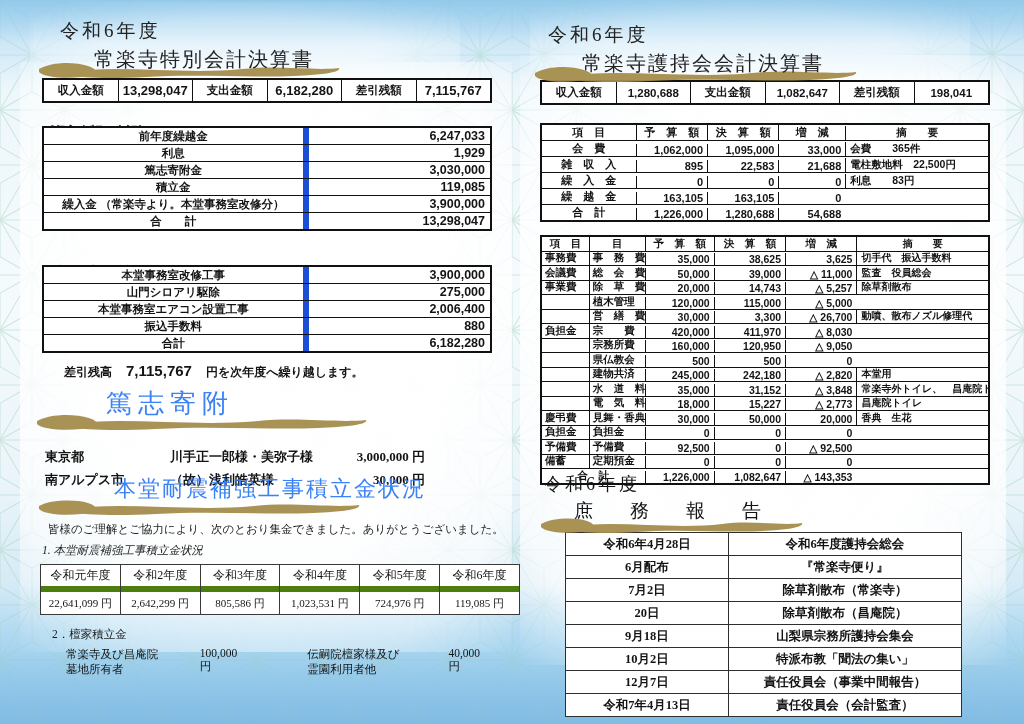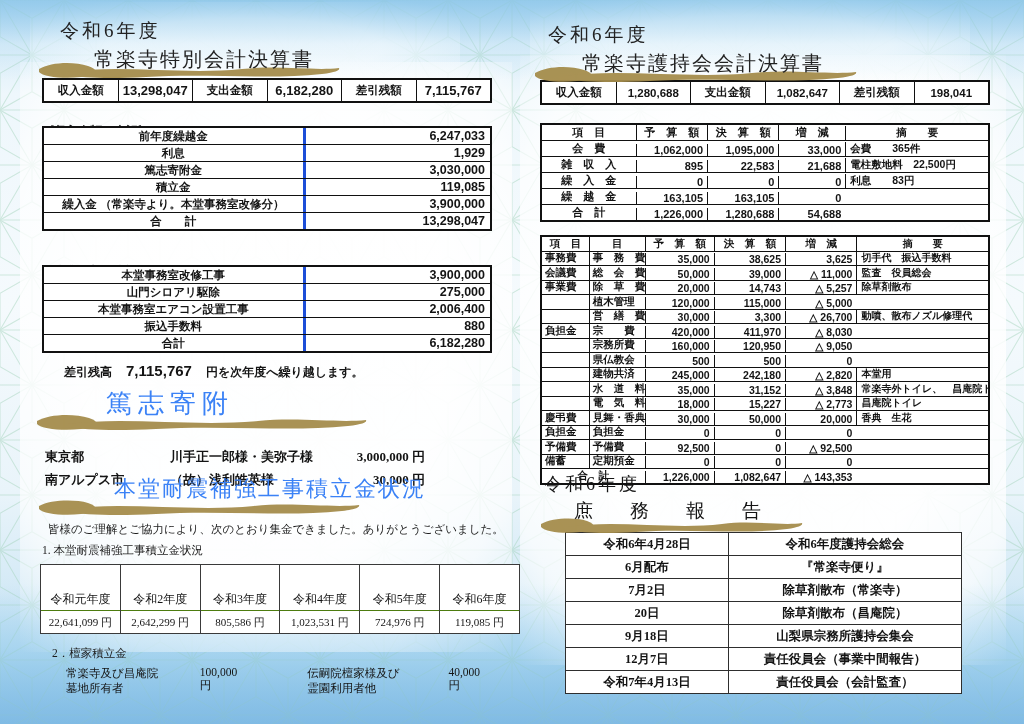--- a/index.html
+++ b/index.html
@@ -45,21 +45,21 @@
 
   .heading-row{display:flex;justify-content:space-between;align-items:flex-end;font-weight:bold;}
   .heading-row .h{font-size:12px;margin-top:13px;}
   .heading-row .u{font-size:10.5px;}
 
   
   .kv-table{border:2px solid #111;background:#fff;}
   .kv-row{display:flex;height:16px;border-bottom:1px solid #111;}
   .kv-row:last-child{border-bottom:none;}
   .kv-label{width:58%;display:flex;align-items:center;justify-content:center;
-    font-size:11.5px;font-weight:bold;border-right:3px solid #1d4ed8;white-space:nowrap;}
+    font-size:11.5px;font-weight:bold;border-right:6px solid #1d4ed8;white-space:nowrap;}
   .kv-value{flex:1;display:flex;align-items:center;justify-content:flex-end;
     padding-right:5px;font-size:12.5px;font-weight:bold;}
 
   .carry{font-size:12px;font-weight:bold;display:flex;align-items:baseline;gap:14px;padding-left:22px;}
   .carry .amt{font-size:15px;}
 
   .sec-title{font-family:Liberation Sans, sans-serif;color:#3b82f6;position:relative;z-index:2;}
 
   .don-row{display:flex;font-family:"Liberation Serif","DejaVu Serif",serif;
     font-weight:bold;font-size:13px;height:23px;align-items:center;}
@@ -67,21 +67,21 @@
   .don-name{width:165px;}
   .don-amt{width:90px;text-align:right;}
 
   .serif-note{font-family:"Liberation Serif","DejaVu Serif",serif;font-size:11.5px;color:#1c1c1c;}
 
   .years-table{display:flex;border:1.5px solid #3a3a3a;background:#fff;
     font-family:"Liberation Serif","DejaVu Serif",serif;}
   .y-col{flex:1;border-right:1px solid #3a3a3a;}
   .y-col:last-child{border-right:none;}
   .y-year{height:21px;display:flex;align-items:center;justify-content:center;
-    font-size:12px;border-bottom:1px solid #4d7c0f;margin-top:24px;}
+    font-size:12px;border-bottom:6px solid #4d7c0f;}
   .y-amt{height:22px;display:flex;align-items:center;justify-content:center;font-size:11px;}
 
   .danka-line{display:flex;font-family:"Liberation Serif","DejaVu Serif",serif;font-size:11.5px;gap:16px;}
   .danka-line .dl{padding-left:14px;}
   .danka-line .da{padding-left:22px;}
 
   
   .grid-table{border:2px solid #111;background:#fff;}
   .g-row{display:flex;align-items:flex-end;}
   .g-row>div{border-left:1px solid #111;display:flex;align-items:center;white-space:nowrap;overflow:hidden;}
@@ -264,21 +264,21 @@
       </div>
   </div>
 
   <div class="blk" style="left:0;top:460px;width:480px;">
     <div class="sec-title" style="font-size:22px;letter-spacing:2px;margin-left:74px;">本堂耐震補強工事積立金状況</div>
     <svg class="brush" style="left:-6px;top:22px;" width="330" height="22" viewBox="0 0 330 22">
       <path d="M5,10 C16,4 40,3 54,7 C66,11 63,16 47,18 C30,20 9,18 5,13 Z" fill="#a58d4c"></path>
       <path d="M34,13 C88,5 156,16 220,10 C258,6 298,12 325,9 C326,11 323,13 308,15 C252,21 186,14 122,18 C84,20 50,19 34,16 Z" fill="#a58d4c"></path>
     </svg>
     <div class="serif-note" style="margin:18px 0 0 8px;">皆様のご理解とご協力により、次のとおり集金できました。ありがとうございました。</div>
-    <div class="serif-note" style="margin:6px 0 0 2px;">1. 本堂耐震補強工事積立金状況</div>
+    <div class="serif-note" style="margin:6px 0 0 2px;font-style:italic;">1. 本堂耐震補強工事積立金状況</div>
 
     <div class="years-table" style="margin-top:6px;width:478px;">
 
         <div class="y-col">
           <div class="y-year">令和元年度</div>
           <div class="y-amt">22,641,099 円</div>
         </div>
 
         <div class="y-col">
           <div class="y-year">令和2年度</div>
@@ -590,20 +590,24 @@
       <div class="r-row">
         <div class="r-date">20日</div>
         <div class="r-event">除草剤散布（昌庵院）</div>
       </div>
 
       <div class="r-row">
         <div class="r-date">9月18日</div>
         <div class="r-event">山梨県宗務所護持会集会</div>
       </div>
 
+      <div class="r-row">
+        <div class="r-date">10月2日</div>
+        <div class="r-event">特派布教「聞法の集い」</div>
+      </div>
 
       <div class="r-row">
         <div class="r-date">12月7日</div>
         <div class="r-event">責任役員会（事業中間報告）</div>
       </div>
 
       <div class="r-row">
         <div class="r-date">令和7年4月13日</div>
         <div class="r-event">責任役員会（会計監査）</div>
       </div>

